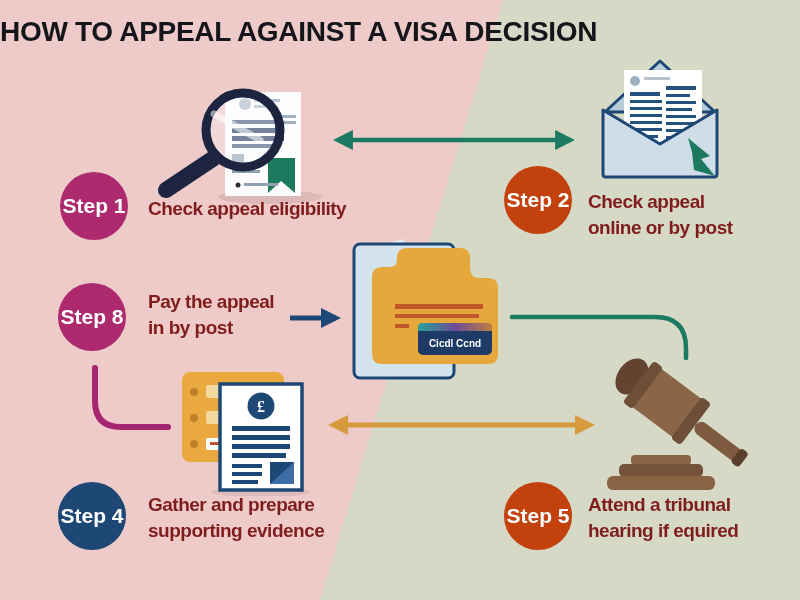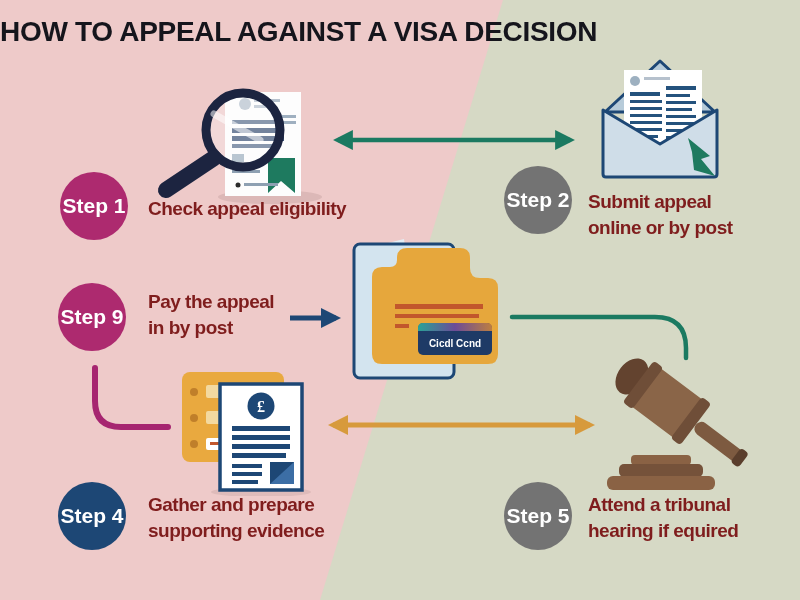--- a/index.html
+++ b/index.html
@@ -15,21 +15,21 @@
   .title{
     position:absolute;top:16px;left:0;width:800px;text-align:left;
     font-size:28px;font-weight:bold;letter-spacing:-0.3px;color:#15151c;margin:0;
   }
   .badge{
     position:absolute;width:68px;height:68px;border-radius:50%;
     display:flex;align-items:center;justify-content:center;
     color:#ffffff;font-size:21px;font-weight:bold;white-space:nowrap;
   }
   .badge-magenta{background:#ad2a6f;}
-  .badge-teal{background:#737373;}
+  .badge-teal{background:#c2410c;}
   .badge-navy{background:#1d4775;}
   .step-label{
     position:absolute;color:#7f1d1d;font-weight:bold;
     font-size:19px;line-height:26px;letter-spacing:-0.5px;white-space:pre-line;
   }
   .overlay,.icon{position:absolute;}
 </style>
 </head>
 <body>
 
@@ -158,26 +158,26 @@
     </g>
     <g>
       <rect x="46" y="103" width="60" height="10" rx="4" fill="#8a6244"></rect>
       <rect x="34" y="112" width="84" height="13" rx="5" fill="#75523a"></rect>
       <rect x="22" y="124" width="108" height="14" rx="6" fill="#8a6244"></rect>
     </g>
   </svg>
 
   <div class="badge badge-magenta" style="left:60px;top:172px">Step 1</div>
   <div class="badge badge-teal" style="left:504px;top:166px">Step 2</div>
-  <div class="badge badge-magenta" style="left:58px;top:283px">Step 9</div>
+  <div class="badge badge-magenta" style="left:58px;top:283px">Step 8</div>
   <div class="badge badge-navy" style="left:58px;top:482px">Step 4</div>
   <div class="badge badge-teal" style="left:504px;top:482px">Step 5</div>
 
   <div class="step-label" style="left:148px;top:196px">Check appeal eligibility</div>
-  <div class="step-label" style="left:588px;top:189px">Submit appeal
+  <div class="step-label" style="left:588px;top:189px">Check appeal
 online or by post</div>
   <div class="step-label" style="left:148px;top:289px">Pay the appeal
 in by post</div>
   <div class="step-label" style="left:148px;top:492px">Gather and prepare
 supporting evidence</div>
   <div class="step-label" style="left:588px;top:492px">Attend a tribunal
 hearing if equired</div>
 </div>
 
 </body></html>

